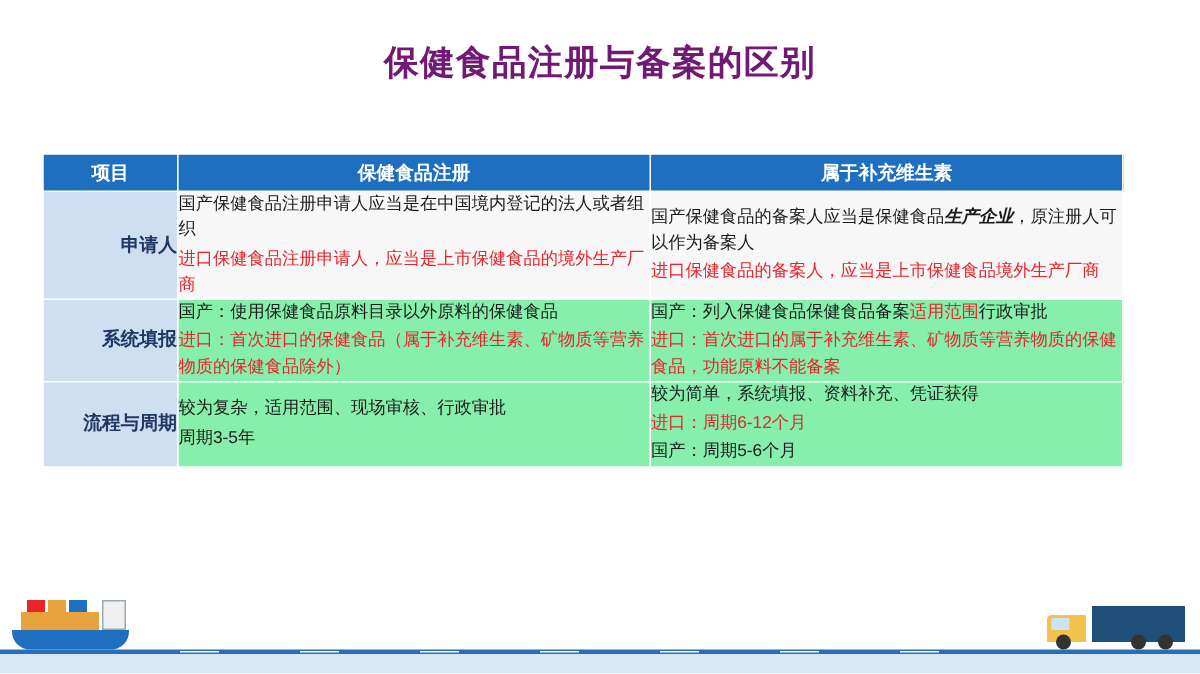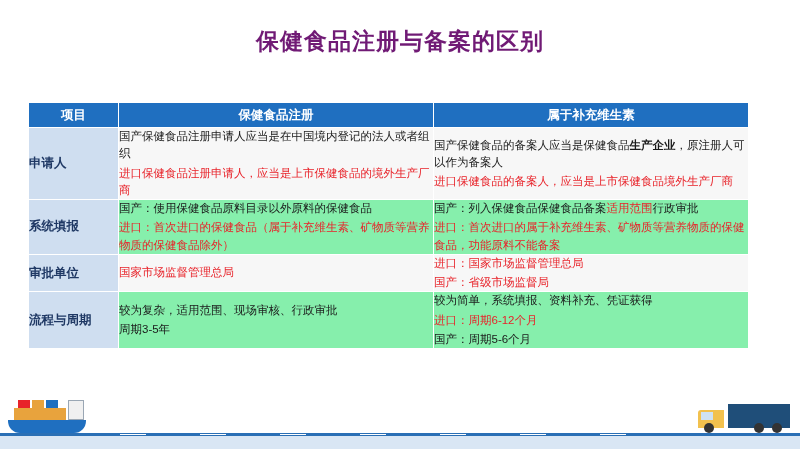--- a/index.html
+++ b/index.html
@@ -63,38 +63,38 @@
     height: 24px;
     border: 1px solid #ffffff;
   }
   .hdr.first { background: #1f6fc0; }
 
   .rowlabel {
     background: #cfdef0;
     color: #1f3864;
     font-size: 12.5px;
     font-weight: bold;
-    text-align: left;
+    text-align: right;
     border: 1px solid #ffffff;
     width: 90px;
   }
 
   .cell {
     border: 1px solid #ffffff;
     font-size: 11.5px;
     line-height: 1.5;
     color: #1a1a1a;
     padding: 6px 8px;
     vertical-align: top;
   }
   .cell.gray { background: #86efac; }
   .cell.light { background: #f7f7f7; }
 
   .red { color: #e8232a; }
-  .b-italic { font-weight: bold; }
+  .b-italic { font-weight: bold; font-style: italic; }
 
   .line { margin: 0 0 2px 0; }
   .line:last-child { margin-bottom: 0; }
 
   
   .footer-band {
     position: absolute;
     left: 0;
     bottom: 0;
     width: 800px;
@@ -226,30 +226,20 @@
             <td class="cell gray">
               <div class="line"><span>国产：使用保健食品原料目录以外原料的保健食品</span></div>
               <div class="line"><span class="red">进口：首次进口的保健食品（属于补充维生素、矿物质等营养物质的保健食品除外）</span></div>
             </td>
             <td class="cell gray">
               <div class="line"><span>国产：列入保健食品</span><span>保健食品备案</span><span class="red">适用范围</span><span>行政审批</span></div>
               <div class="line"><span class="red">进口：首次进口的属于补充维生素、矿物质等营养物质的保健食品，功能原料不能备案</span></div>
             </td>
           </tr>
           <tr>
-            <td class="rowlabel">审批单位</td>
-            <td class="cell light">
-              <div class="line"><span class="red">国家市场监督管理总局</span></div>
-            </td>
-            <td class="cell light">
-              <div class="line"><span class="red">进口：国家市场监督管理总局</span></div>
-              <div class="line"><span class="red">国产：省级市场监督局</span></div>
-            </td>
-          </tr>
-          <tr>
             <td class="rowlabel">流程与周期</td>
             <td class="cell gray">
               <div class="line"><span>较为复杂，适用范围、现场审核、行政审批</span></div>
               <div class="line"><span>周期3-5年</span></div>
             </td>
             <td class="cell gray">
               <div class="line"><span>较为简单，系统填报、资料补充、凭证获得</span></div>
               <div class="line"><span class="red">进口：周期6-12个月</span></div>
               <div class="line"><span>国产：周期5-6个月</span></div>
             </td>

